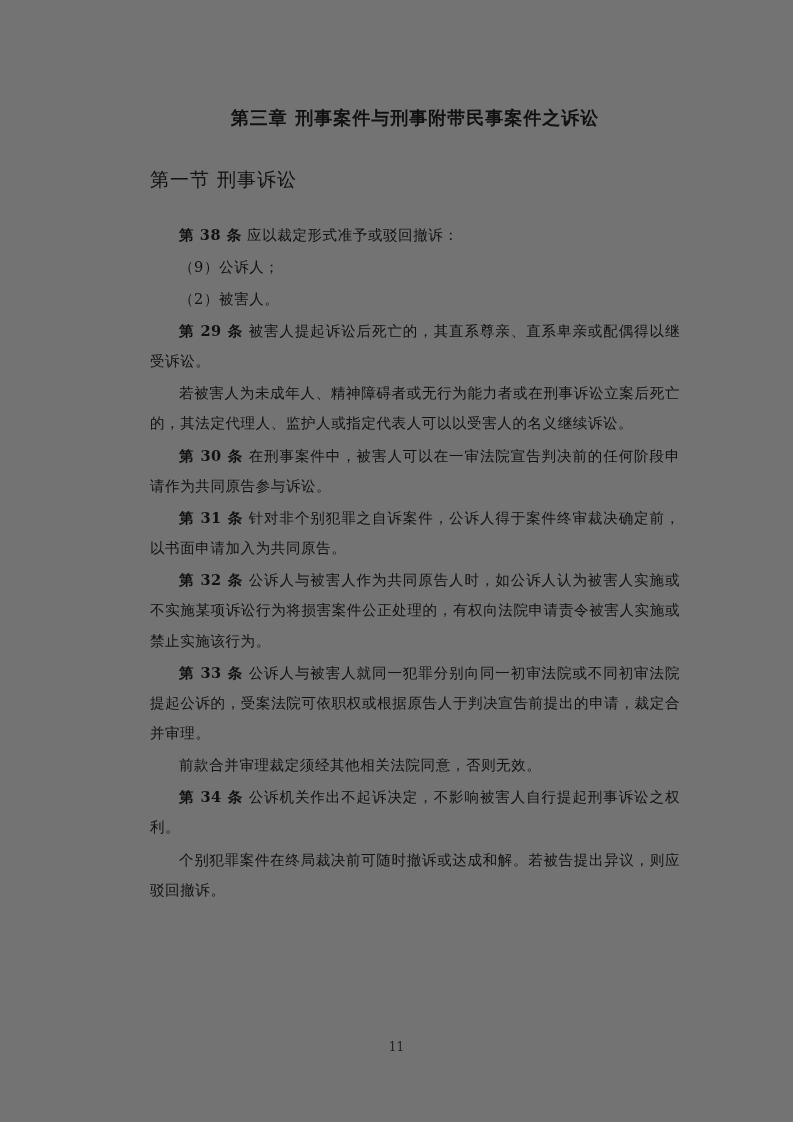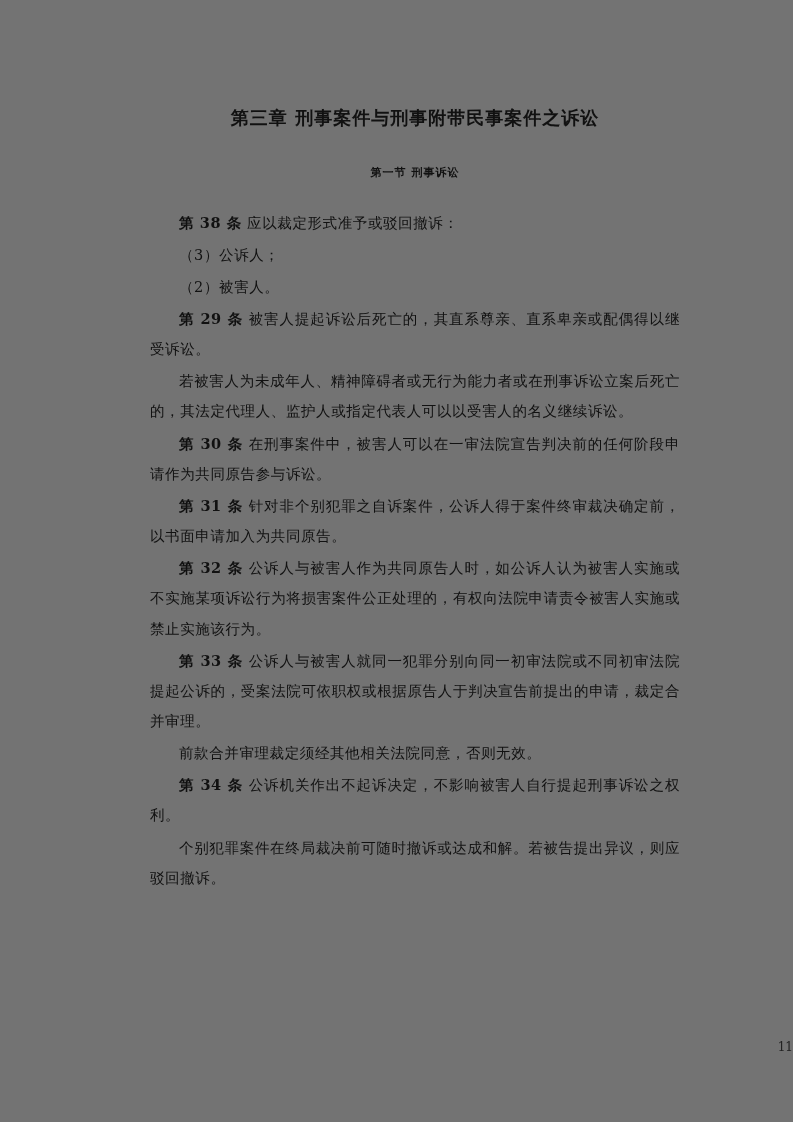--- a/index.html
+++ b/index.html
@@ -27,23 +27,23 @@
   }
   .chapter-title {
     text-align: center;
     font-size: 18px;
     font-weight: bold;
     letter-spacing: 1px;
     margin: 0 0 34px 0;
     line-height: 1.5;
   }
   .section-title {
-    text-align: center;
-    font-size: 11px;
-    font-weight: bold;
+    text-align: left;
+    font-size: 19px;
+    font-weight: normal;
     letter-spacing: 1px;
     margin: 0 0 26px 0;
     line-height: 1.5;
   }
   p.body {
     font-size: 14.5px;
     line-height: 2.08;
     margin: 0 0 2px 0;
     text-align: justify;
     text-justify: inter-ideograph;
@@ -51,37 +51,37 @@
     letter-spacing: 0.6px;
   }
   p.body .art {
     font-weight: bold;
   }
   .pagenum {
     position: absolute;
     left: 0;
     right: 0;
     top: 1040px;
-    text-align: right;
+    text-align: center;
     font-size: 12px;
     font-family: "DejaVu Serif", "Liberation Serif", serif;
     color: #222;
   }
 </style>
 </head>
 <body>
 
 <div class="page">
   <div class="content">
     <h1 class="chapter-title">第三章 刑事案件与刑事附带民事案件之诉讼</h1>
     <h2 class="section-title">第一节 刑事诉讼</h2>
 
     <p class="body"><span class="art">第 38 条</span> <span>应以裁定形式准予或驳回撤诉：</span></p>
 
-    <p class="body"><span>（3）公诉人；</span></p>
+    <p class="body"><span>（9）公诉人；</span></p>
 
     <p class="body"><span>（2）被害人。</span></p>
 
     <p class="body"><span class="art">第 29 条</span> <span>被害人提起诉讼后死亡的，其直系尊亲、直系卑亲或配偶得以继受诉讼。</span></p>
 
     <p class="body"><span>若被害人为未成年人、精神障碍者或无行为能力者或在刑事诉讼立案后死亡的，其法定代理人、监护人或指定代表人可以以受害人的名义继续诉讼。</span></p>
 
     <p class="body"><span class="art">第 30 条</span> <span>在刑事案件中，被害人可以在一审法院宣告判决前的任何阶段申请作为共同原告参与诉讼。</span></p>
 
     <p class="body"><span class="art">第 31 条</span> <span>针对非个别犯罪之自诉案件，公诉人得于案件终审裁决确定前，以书面申请加入为共同原告。</span></p>

